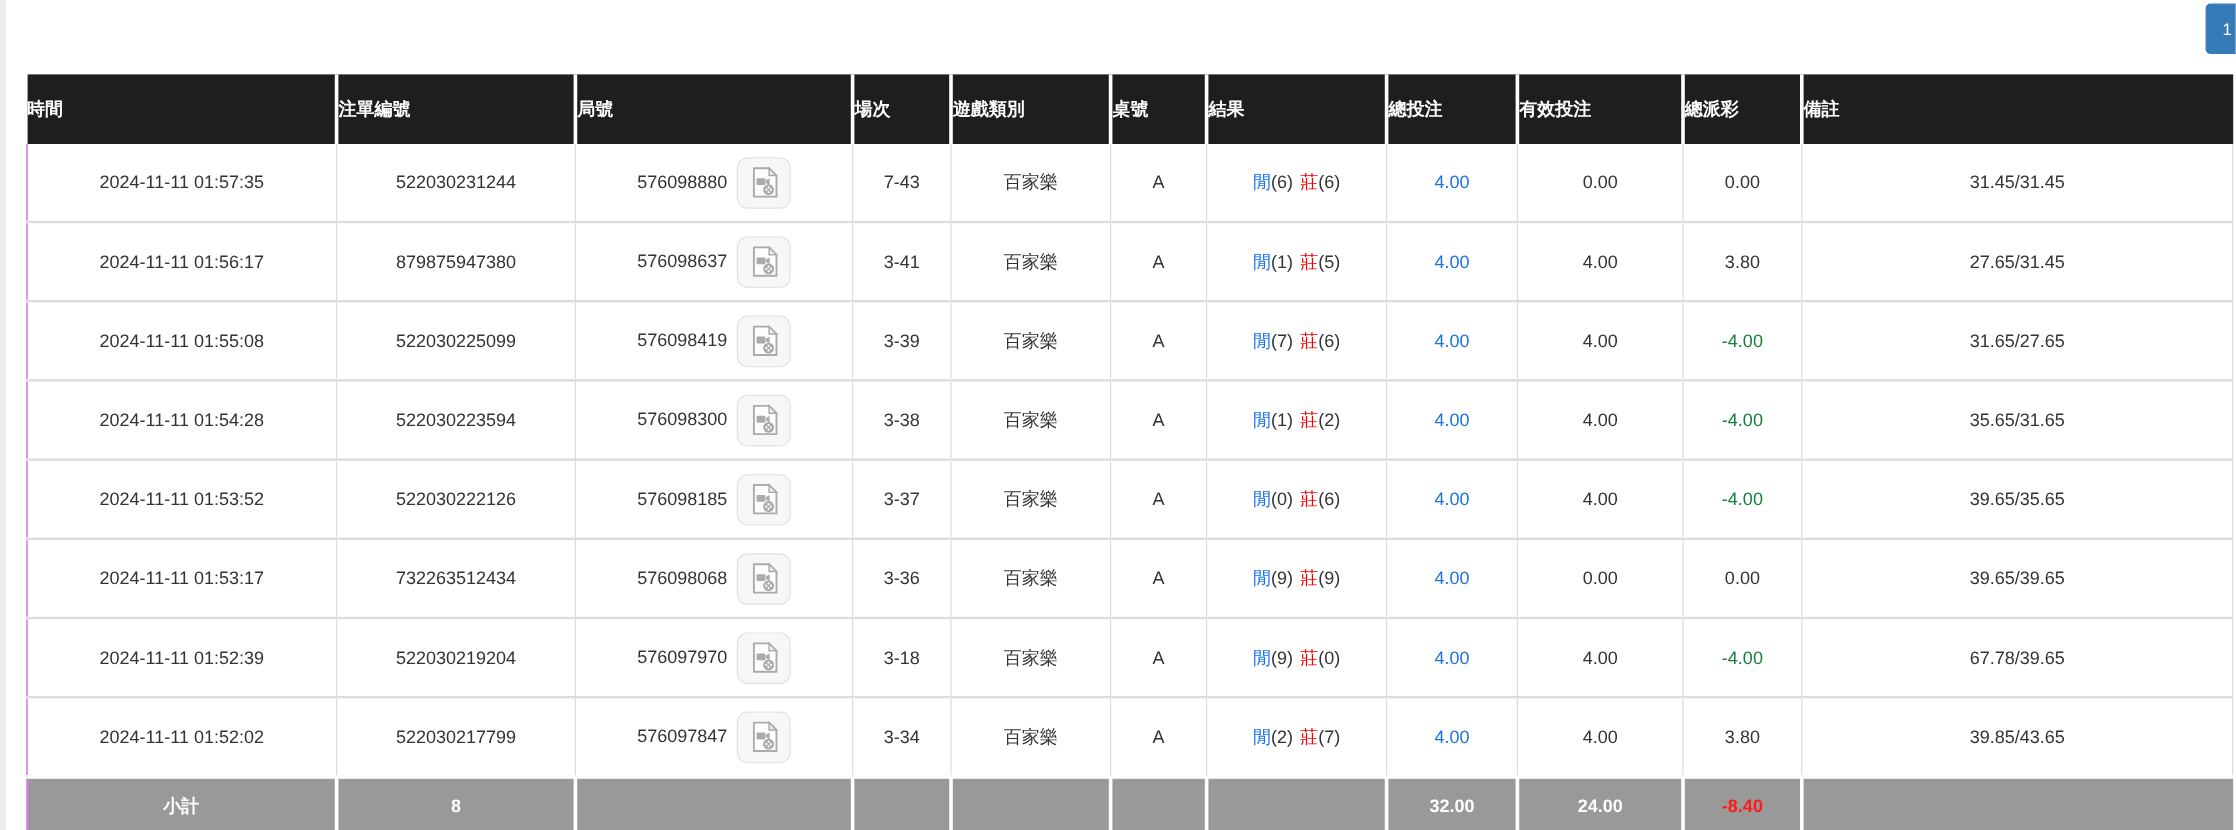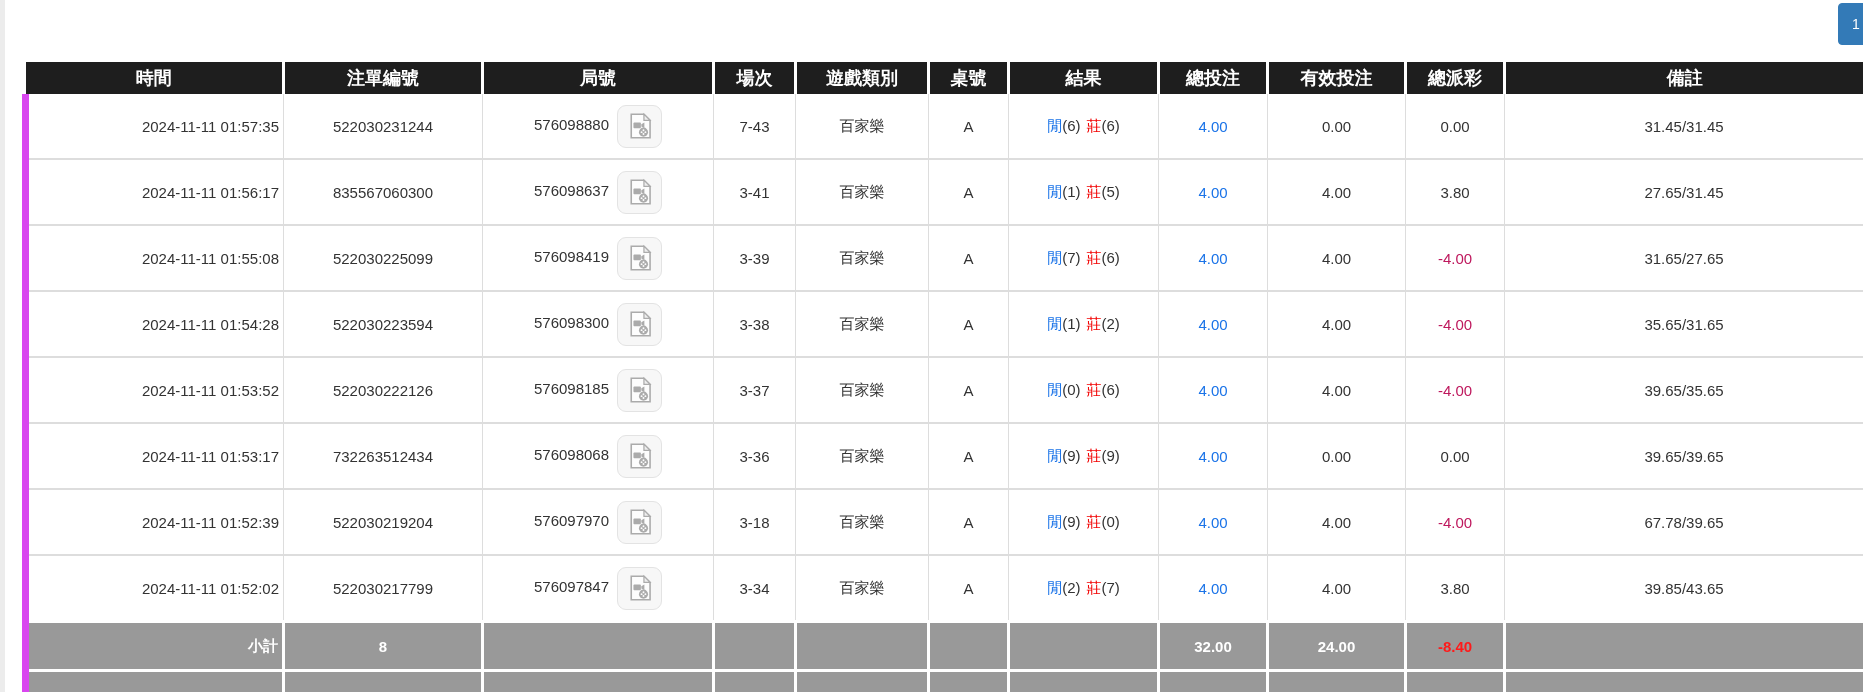--- a/index.html
+++ b/index.html
@@ -14,34 +14,34 @@
     position:absolute;left:1838px;top:3px;width:36px;height:42px;
     background:#337ab7;border:1px solid #337ab7;border-radius:4px;
     color:#fff;font-size:14px;display:flex;align-items:center;justify-content:center;
     cursor:pointer;padding:0;
   }
   table.grid{
     position:absolute;left:22px;top:62px;width:1838px;
     border-collapse:collapse;table-layout:fixed;
   }
   .grid th{
-    background:#1e1e1e;color:#fff;font-size:18px;font-weight:bold;
-    height:32px;text-align:center;padding:0;
+    background:#1e1e1e;color:#fff;font-size:15px;font-weight:bold;
+    height:58px;text-align:left;padding:0;
     border-right:3px solid #ffffff;
   }
   .grid th:last-child{border-right:none;}
   .grid td{
     background:#fff;font-size:15px;text-align:center;vertical-align:middle;
     height:64px;padding:0 4px;
     border-right:1px solid #ddd;border-bottom:2px solid #ddd;
   }
-  .grid td:first-child{border-left:7px solid #d946ef;text-align:right;}
+  .grid td:first-child{border-left:1px solid #d946ef;}
   .blue{color:#1a73e8;}
   .red{color:#f20000;}
-  .neg{color:#be185d;}
+  .neg{color:#15803d;}
   .grid td.total-bet{color:#1a73e8;cursor:pointer;}
   .result-cell .score{color:#333;}
   .result-cell .gap{display:inline-block;width:6px;}
   .round-cell{white-space:nowrap;margin-top:12px;}
   .video-btn{
     display:inline-flex;align-items:center;justify-content:center;
     width:45px;height:43px;margin-left:8px;vertical-align:middle;
     background:#f7f7f7;border:1px solid #e3e3e3;border-radius:9px;
     cursor:pointer;padding:0;
   }
@@ -119,21 +119,21 @@
       <span class="blue">閒</span><span class="score">(6)</span><span class="gap"></span><span class="red">莊</span><span class="score">(6)</span>
     </td>
     <td class="total-bet">4.00</td>
     <td>0.00</td>
     <td>0.00</td>
     <td>31.45/31.45</td>
   </tr>
 
   <tr>
     <td>2024-11-11 01:56:17</td>
-    <td>835567060300</td>
+    <td>879875947380</td>
     <td class="round-cell">
       <span>576098637</span><button class="video-btn">
             <svg width="28" height="28" viewBox="0 0 32 32" fill="none">
         <path d="M6 2.5 H20.5 L27.5 9.5 V29.5 H6 Z" stroke="#ababab" stroke-width="1.8" fill="#fdfdfd"></path>
         <path d="M20.5 2.5 V9.5 H27.5 Z" stroke="#ababab" stroke-width="1.4" fill="#eeeeee"></path>
         <rect x="8.5" y="12" width="8.5" height="6.5" rx="1" fill="#ababab"></rect>
         <path d="M17.5 14 L21 12 V18.5 L17.5 16.5 Z" fill="#ababab"></path>
         <circle cx="20" cy="23" r="5.2" fill="#ababab"></circle>
         <circle cx="20" cy="20.8" r="1.1" fill="#fdfdfd"></circle>
         <circle cx="17.8" cy="23" r="1.1" fill="#fdfdfd"></circle>

